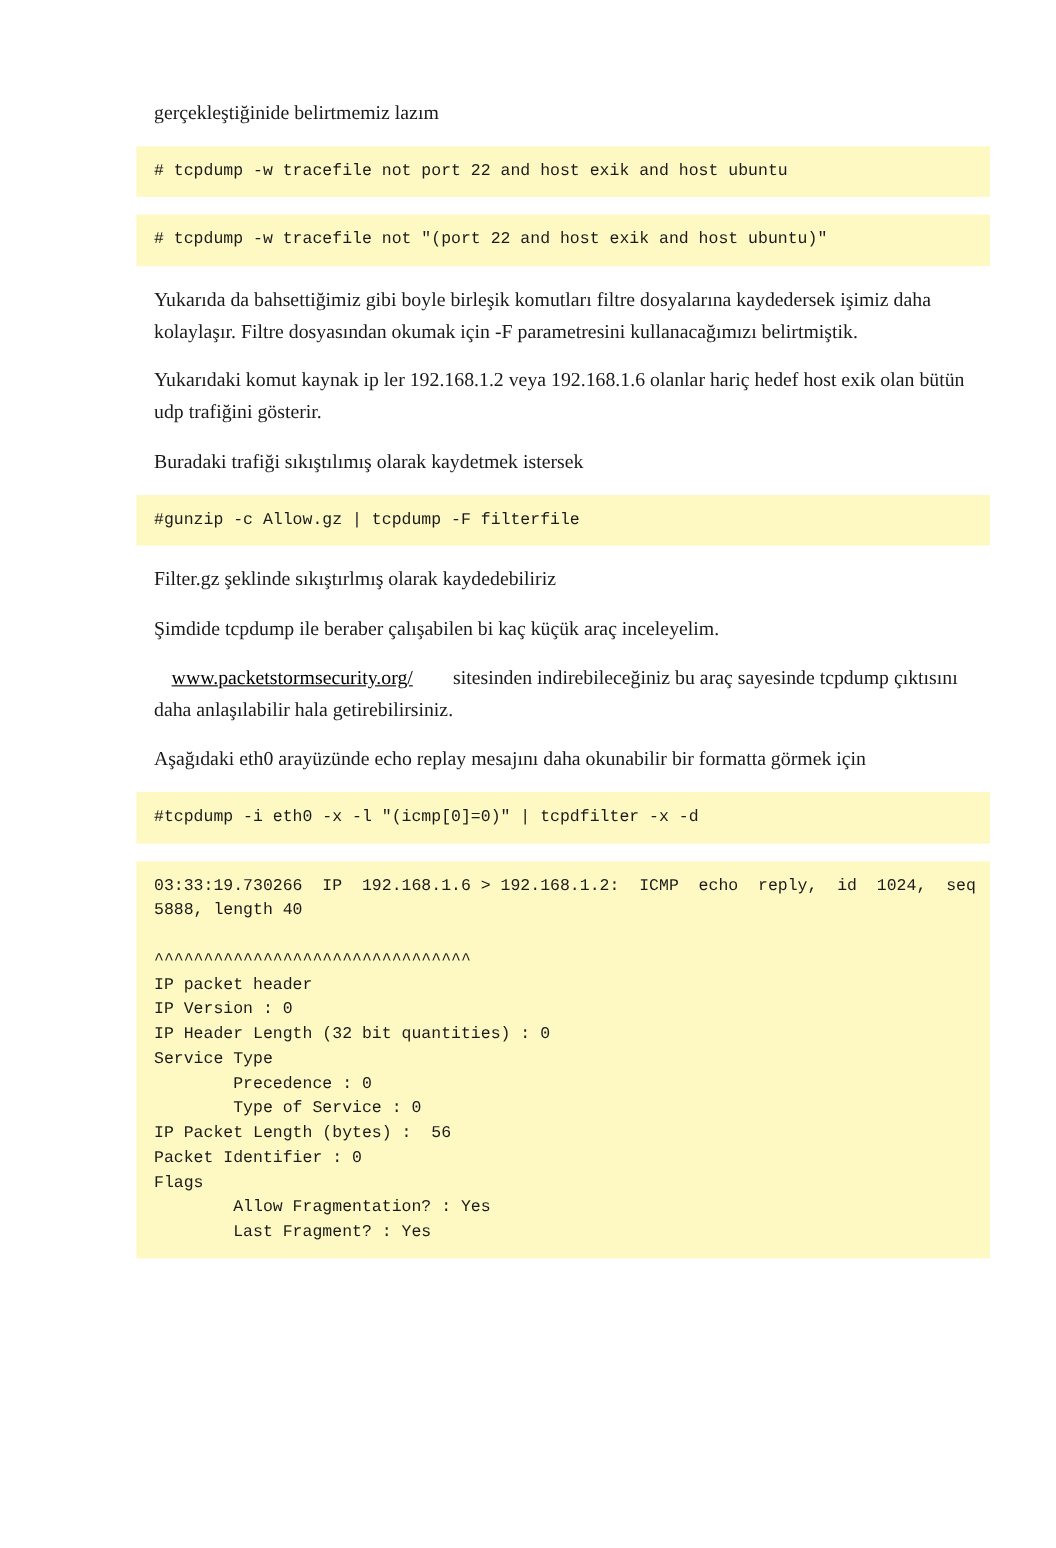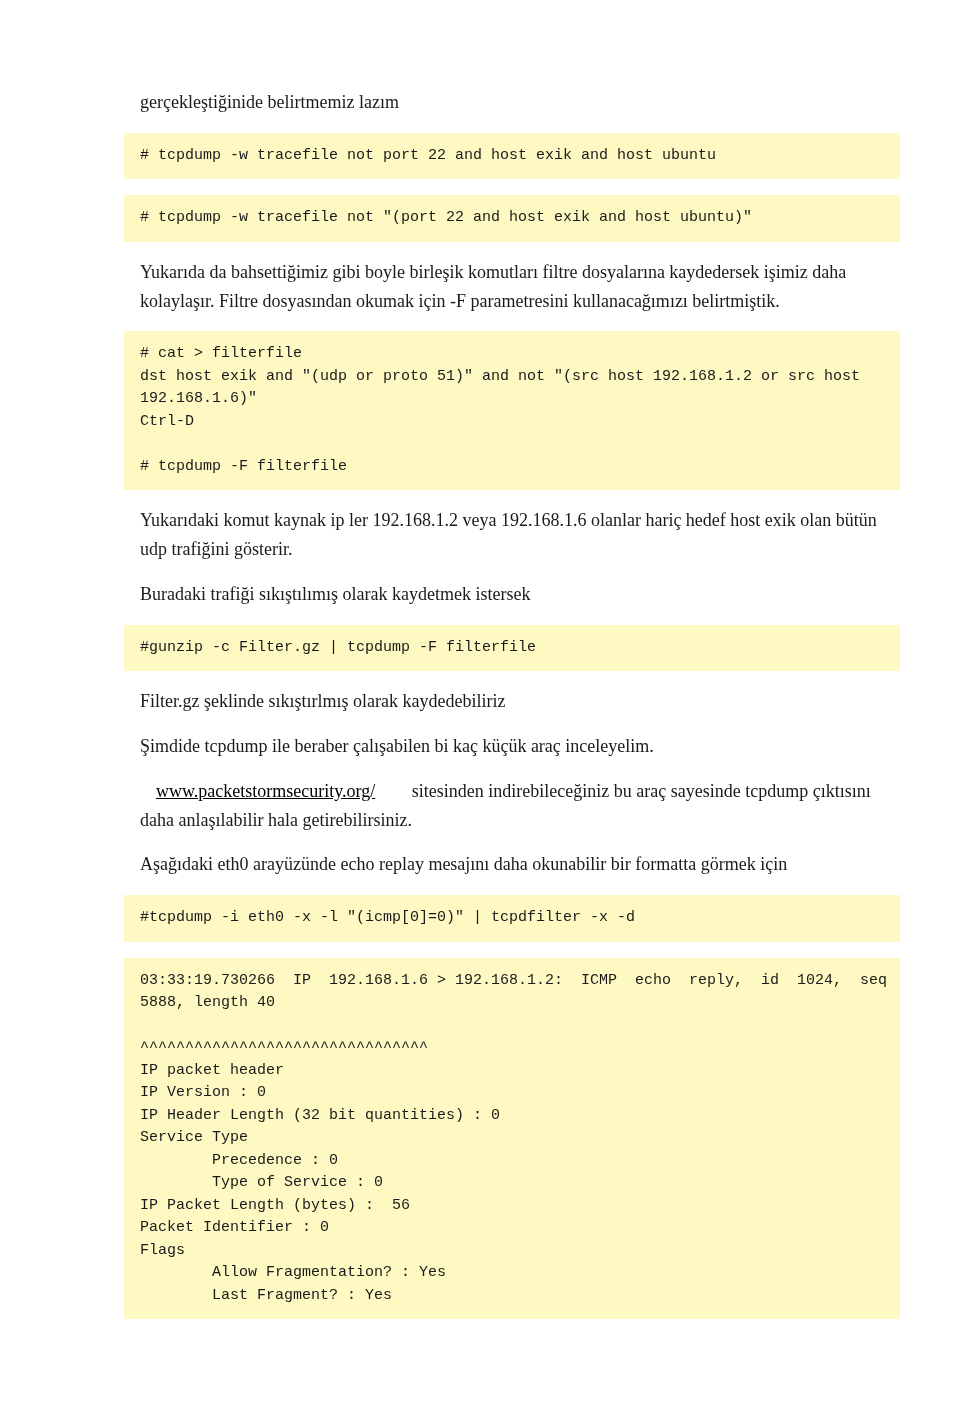--- a/index.html
+++ b/index.html
@@ -65,39 +65,31 @@
 
 
   <div class="section">
     <div class="code-block"># tcpdump -w tracefile not "(port 22 and host exik and host ubuntu)"</div>
   </div>
 
   <div class="section">
     <p>Yukarıda da bahsettiğimiz gibi boyle birleşik komutları filtre dosyalarına kaydedersek işimiz daha kolaylaşır. Filtre dosyasından okumak için -F parametresini kullanacağımızı belirtmiştik.</p>
   </div>
 
-  <div class="section">
-    <div class="code-block"># cat &gt; filterfile
-dst host exik and "(udp or proto 51)" and not "(src host 192.168.1.2 or src host
-192.168.1.6)"
-Ctrl-D
-
-# tcpdump -F filterfile</div>
-  </div>
 
   <div class="section">
     <p>Yukarıdaki komut kaynak ip ler 192.168.1.2 veya 192.168.1.6  olanlar hariç hedef host exik olan bütün udp trafiğini gösterir.</p>
   </div>
 
   <div class="section">
     <p>Buradaki trafiği sıkıştılımış olarak kaydetmek istersek</p>
   </div>
 
   <div class="section">
-    <div class="code-block">#gunzip -c Filter.gz | tcpdump -F filterfile</div>
+    <div class="code-block">#gunzip -c Allow.gz | tcpdump -F filterfile</div>
   </div>
 
   <div class="section">
     <p>Filter.gz şeklinde sıkıştırlmış olarak kaydedebiliriz</p>
   </div>
 
   <div class="section">
     <p>Şimdide tcpdump ile beraber çalışabilen bi kaç küçük araç inceleyelim.</p>
   </div>
 

